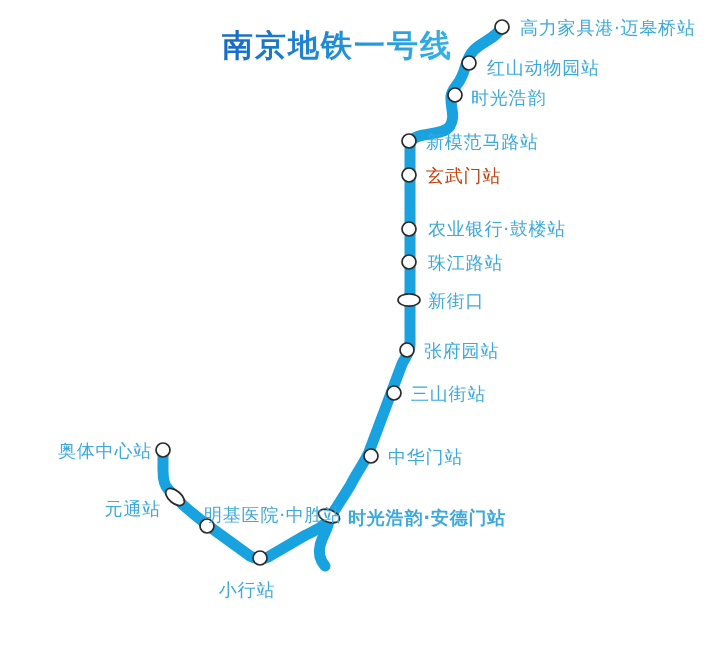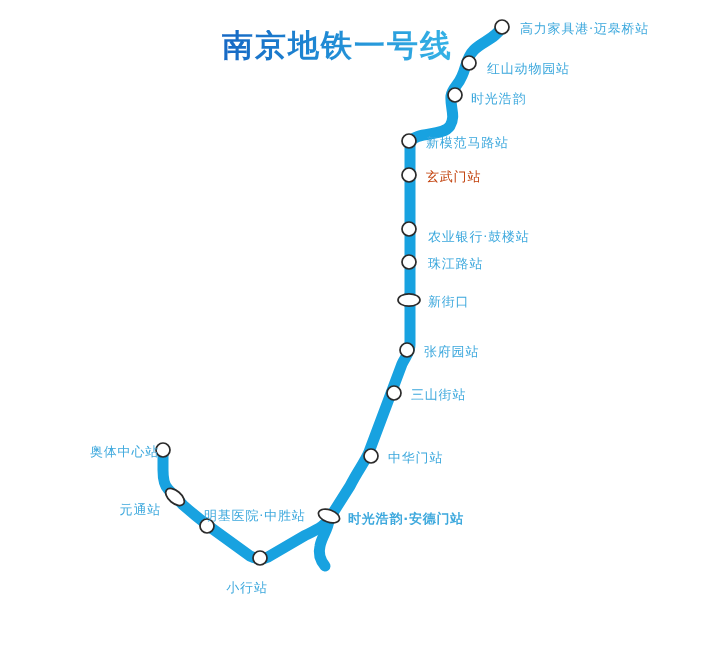--- a/index.html
+++ b/index.html
@@ -35,21 +35,21 @@
     color: #1f8ad4;
     background: linear-gradient(95deg, #1668c4 0%, #1f8ad4 45%, #35b3e6 100%);
     -webkit-background-clip: text;
     background-clip: text;
     -webkit-text-fill-color: transparent;
     white-space: nowrap;
     line-height: 1;
   }
   .station-label {
     position: absolute;
-    font-size: 13px;
+    font-size: 18px;
     color: #3ca8dd;
     white-space: nowrap;
     letter-spacing: 0.8px;
     line-height: 1;
     font-weight: normal;
   }
   .station-label.anchor-left {
     transform: translateY(-50%);
   }
   .station-label.anchor-right {
@@ -91,26 +91,26 @@
   </svg>
 
   <div class="map-title">南京地铁一号线</div>
 
   <div id="station-labels">
       <div class="station-label anchor-left" style="left: 520px; top: 28px; color: rgb(60, 168, 221);">高力家具港·迈皋桥站</div>
       <div class="station-label anchor-left" style="left: 487px; top: 68px; color: rgb(60, 168, 221);">红山动物园站</div>
       <div class="station-label anchor-left" style="left: 471px; top: 98px; color: rgb(60, 168, 221);">时光浩韵</div>
       <div class="station-label anchor-left" style="left: 426px; top: 142px; color: rgb(60, 168, 221);">新模范马路站</div>
       <div class="station-label anchor-left" style="left: 426px; top: 176px; color: #c2410c; text-align: center;">玄武门站</div>
-      <div class="station-label anchor-left" style="left: 428px; top: 229px; color: rgb(60, 168, 221); margin-top: 7px;">农业银行·鼓楼站</div>
+      <div class="station-label anchor-left" style="left: 428px; top: 229px; color: rgb(60, 168, 221);">农业银行·鼓楼站</div>
       <div class="station-label anchor-left" style="left: 428px; top: 263px; color: rgb(60, 168, 221);">珠江路站</div>
       <div class="station-label anchor-left" style="left: 428px; top: 301px; color: rgb(60, 168, 221);">新街口</div>
       <div class="station-label anchor-left" style="left: 424px; top: 351px; color: rgb(60, 168, 221);">张府园站</div>
       <div class="station-label anchor-left" style="left: 411px; top: 394px; color: rgb(60, 168, 221);">三山街站</div>
       <div class="station-label anchor-left" style="left: 388px; top: 457px; color: rgb(60, 168, 221);">中华门站</div>
       <div class="station-label anchor-left" style="left: 348px; top: 518px; color: rgb(60, 168, 221); font-weight: bold;">时光浩韵·安德门站</div>
       <div class="station-label anchor-center" style="left: 247px; top: 568px; color: rgb(60, 168, 221);">小行站</div>
       <div class="station-label anchor-left" style="left: 204px; top: 515px; color: rgb(60, 168, 221);">明基医院·中胜站</div>
       <div class="station-label anchor-right" style="left: 161px; top: 509px; color: rgb(60, 168, 221); text-align: center;">元通站</div>
-      <div class="station-label anchor-right" style="left: 152px; top: 451px; color: rgb(60, 168, 221); margin-left: 7px;">奥体中心站</div>
+      <div class="station-label anchor-right" style="left: 152px; top: 451px; color: rgb(60, 168, 221);">奥体中心站</div>
     </div>
 
 </div>
 
 </body></html>

